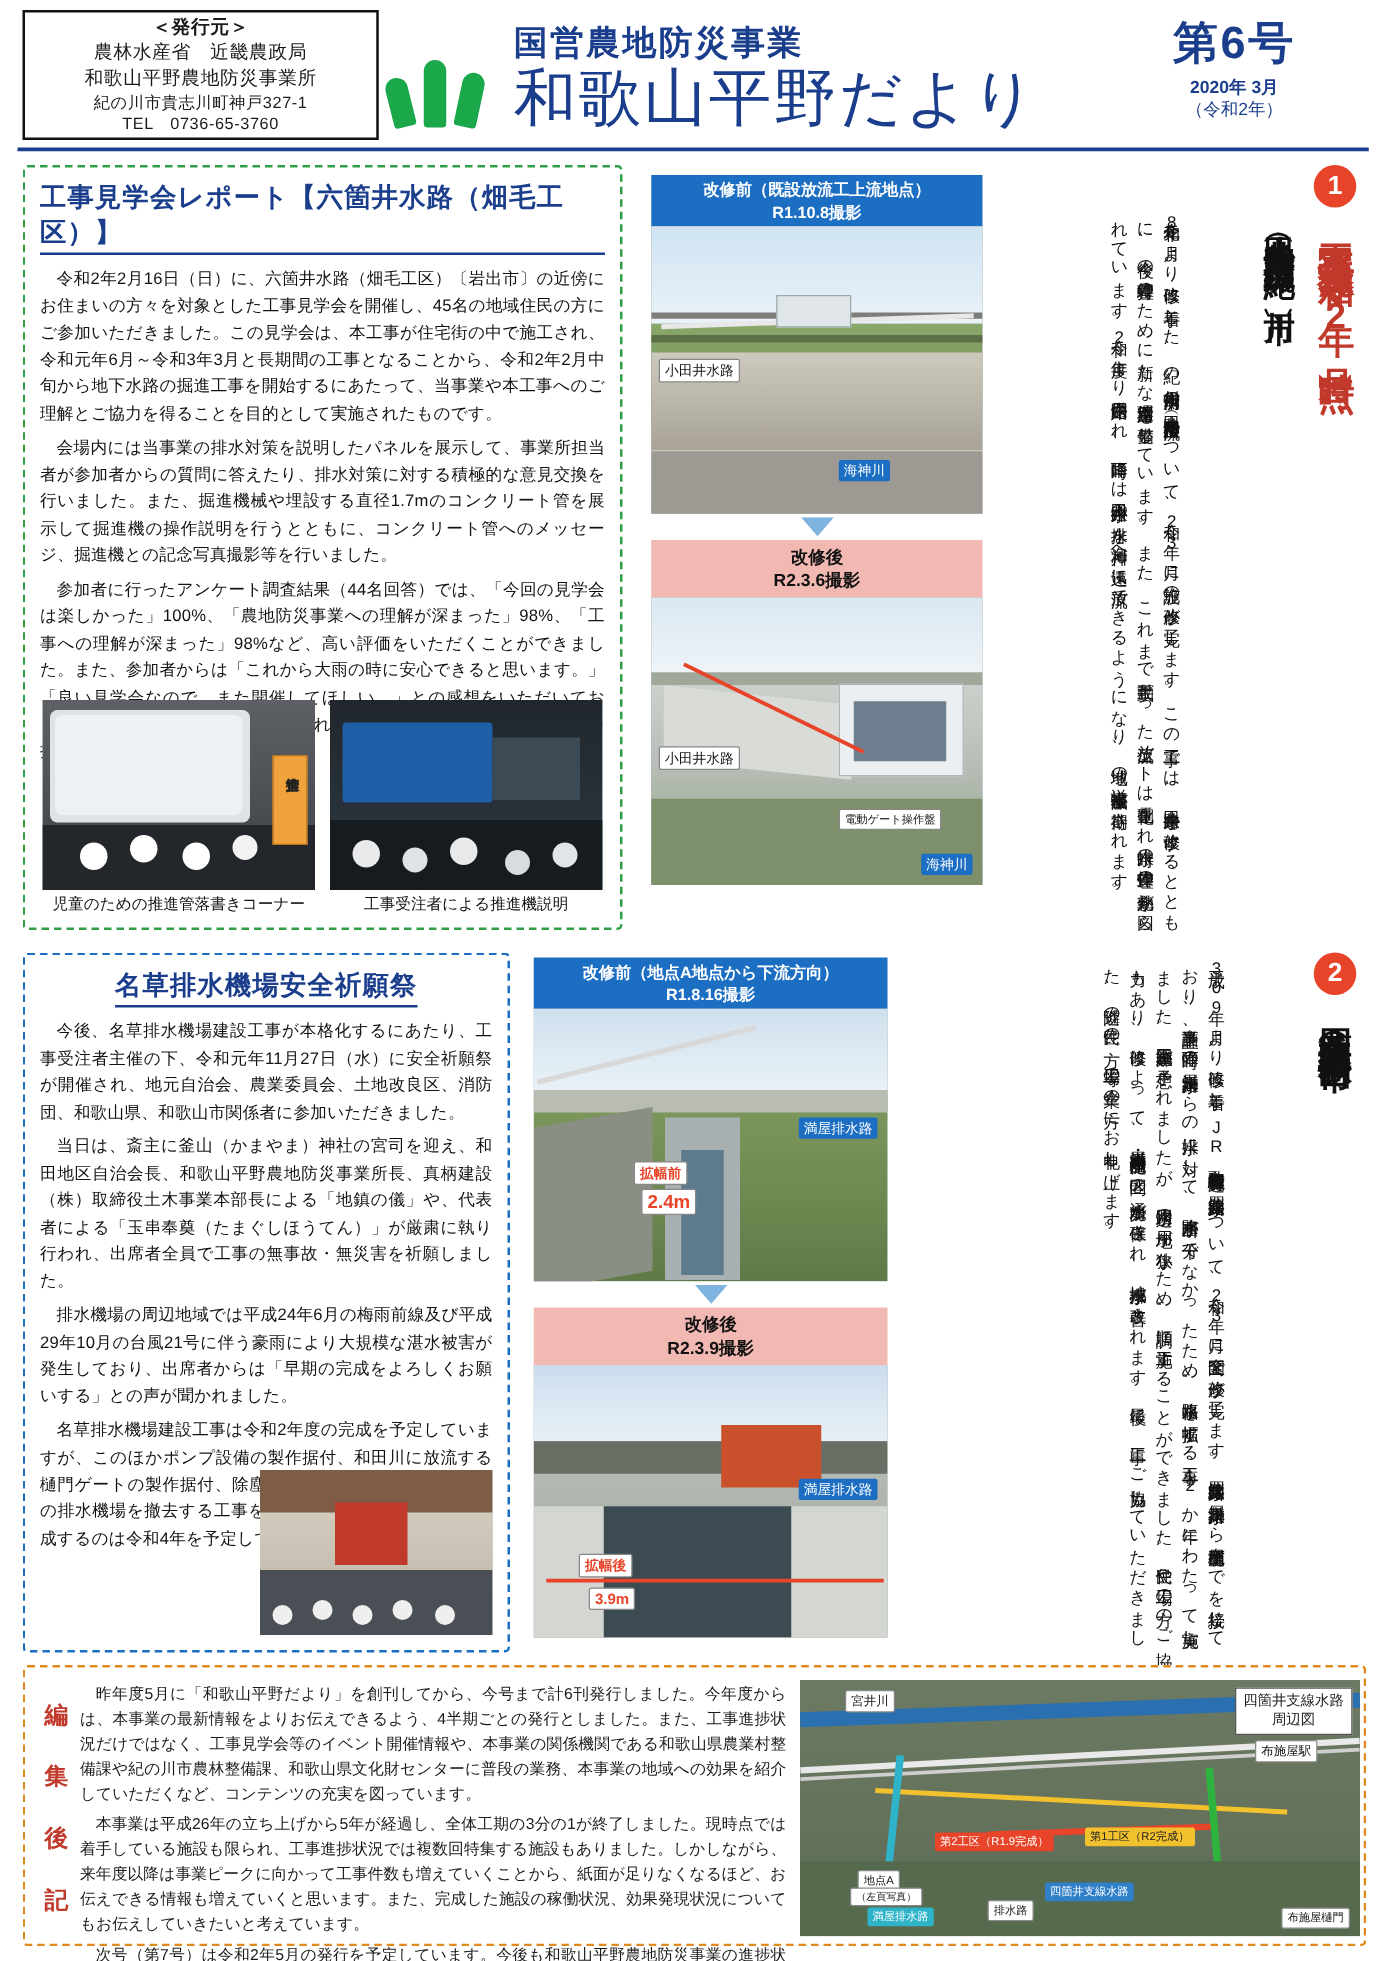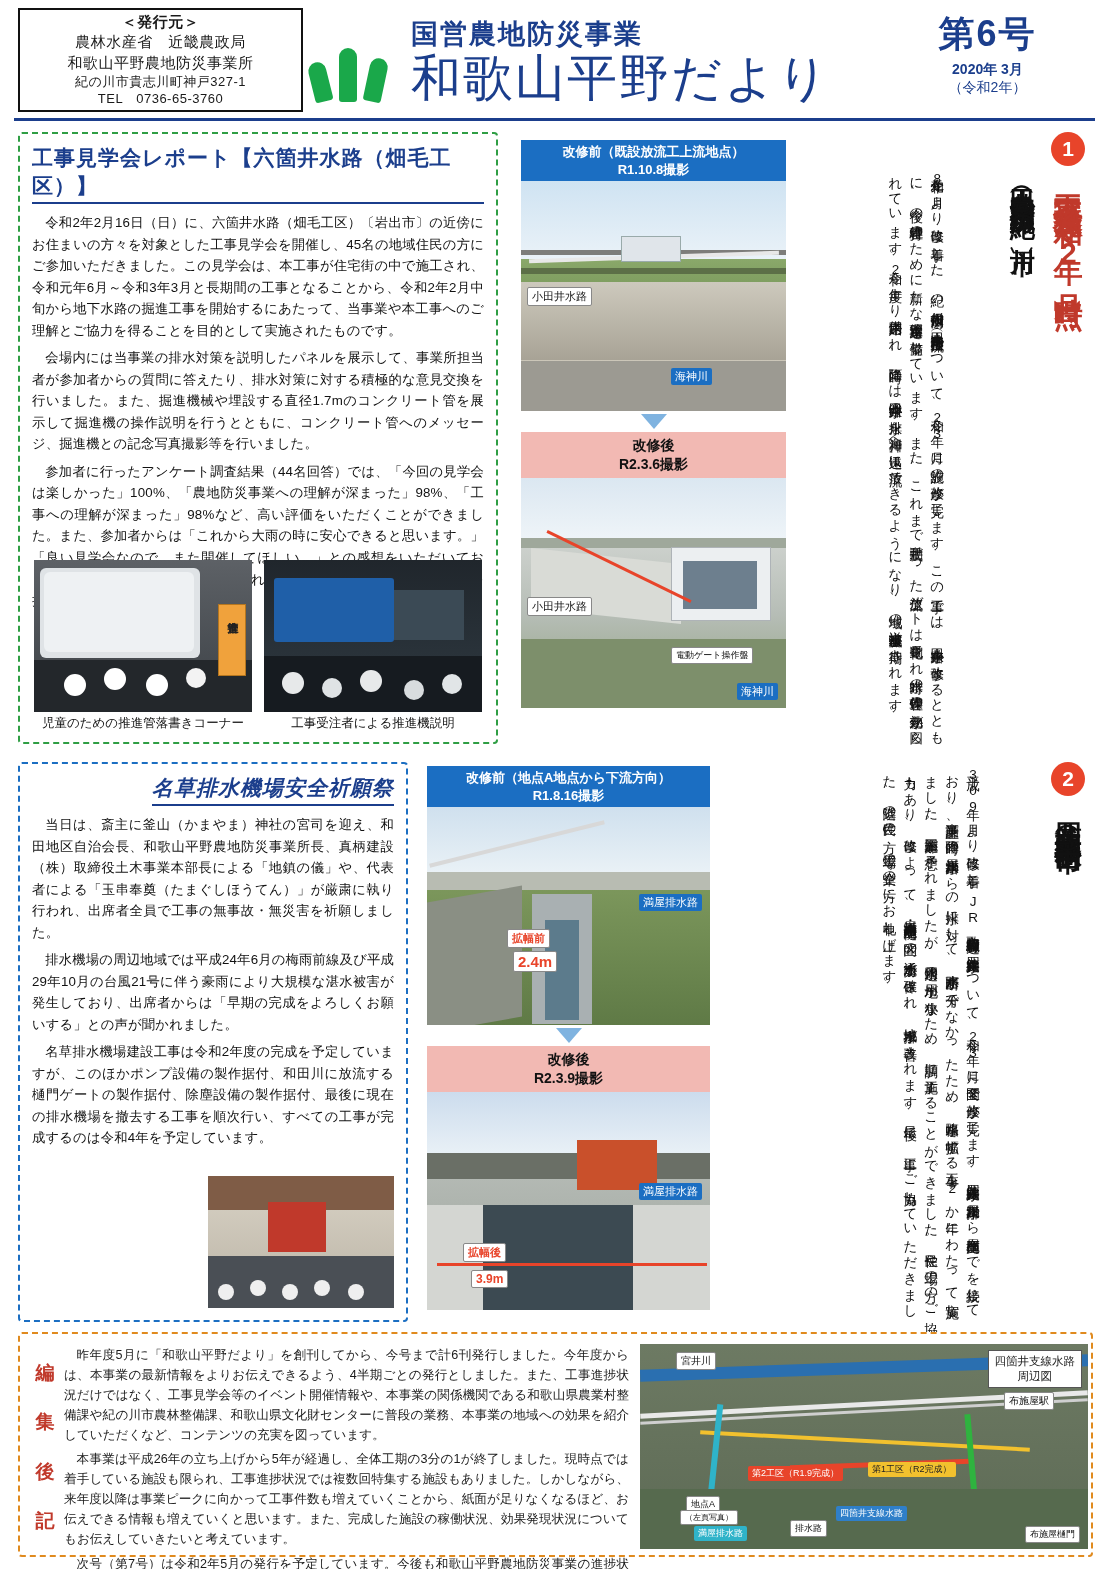--- a/index.html
+++ b/index.html
@@ -299,24 +299,25 @@
           <div style="position:absolute;left:140px;bottom:12px;width:20px;height:20px;border-radius:50%;background:#d8dcde;"></div>
           <div style="position:absolute;left:178px;bottom:18px;width:20px;height:20px;border-radius:50%;background:#e1e5e7;"></div>
         </div>
         <div class="cap-under">工事受注者による推進機説明</div>
       </div>
     </div>
   </div>
 
   <div class="box-dashed-blue" style="left:18px; top:762px; width:390px; height:560px;">
     <div style="padding:10px 12px 0 12px;">
-      <div style="text-align:right;font-style:italic;">
+      <div style="text-align:center;">
         <span class="art-title">名草排水機場安全祈願祭</span>
       </div>
       <div class="art-body" style="margin-top:8px;">
+        <p>今後、名草排水機場建設工事が本格化するにあたり、工事受注者主催の下、令和元年11月27日（水）に安全祈願祭が開催され、地元自治会、農業委員会、土地改良区、消防団、和歌山県、和歌山市関係者に参加いただきました。</p>
         <p>当日は、斎主に釜山（かまやま）神社の宮司を迎え、和田地区自治会長、和歌山平野農地防災事業所長、真柄建設（株）取締役土木事業本部長による「地鎮の儀」や、代表者による「玉串奉奠（たまぐしほうてん）」が厳粛に執り行われ、出席者全員で工事の無事故・無災害を祈願しました。</p>
         <p>排水機場の周辺地域では平成24年6月の梅雨前線及び平成29年10月の台風21号に伴う豪雨により大規模な湛水被害が発生しており、出席者からは「早期の完成をよろしくお願いする」との声が聞かれました。</p>
         <p>名草排水機場建設工事は令和2年度の完成を予定していますが、このほかポンプ設備の製作据付、和田川に放流する樋門ゲートの製作据付、除塵設備の製作据付、最後に現在の排水機場を撤去する工事を順次行い、すべての工事が完成するのは令和4年を予定しています。</p>
       </div>
     </div>
     <div class="photo" style="position:absolute; right:12px; bottom:12px; width:186px; height:132px;">
       <div style="position:absolute;inset:0;background:linear-gradient(#d9d3c6,#b9b2a4);"></div>
       <div style="position:absolute;left:0;top:0;width:100%;height:34px;background:#7f5c46;"></div>
       <div style="position:absolute;left:60px;top:26px;width:58px;height:50px;background:#c0392b;"></div>
       <div style="position:absolute;left:0;bottom:0;width:100%;height:52px;background:#4a4f55;"></div>

